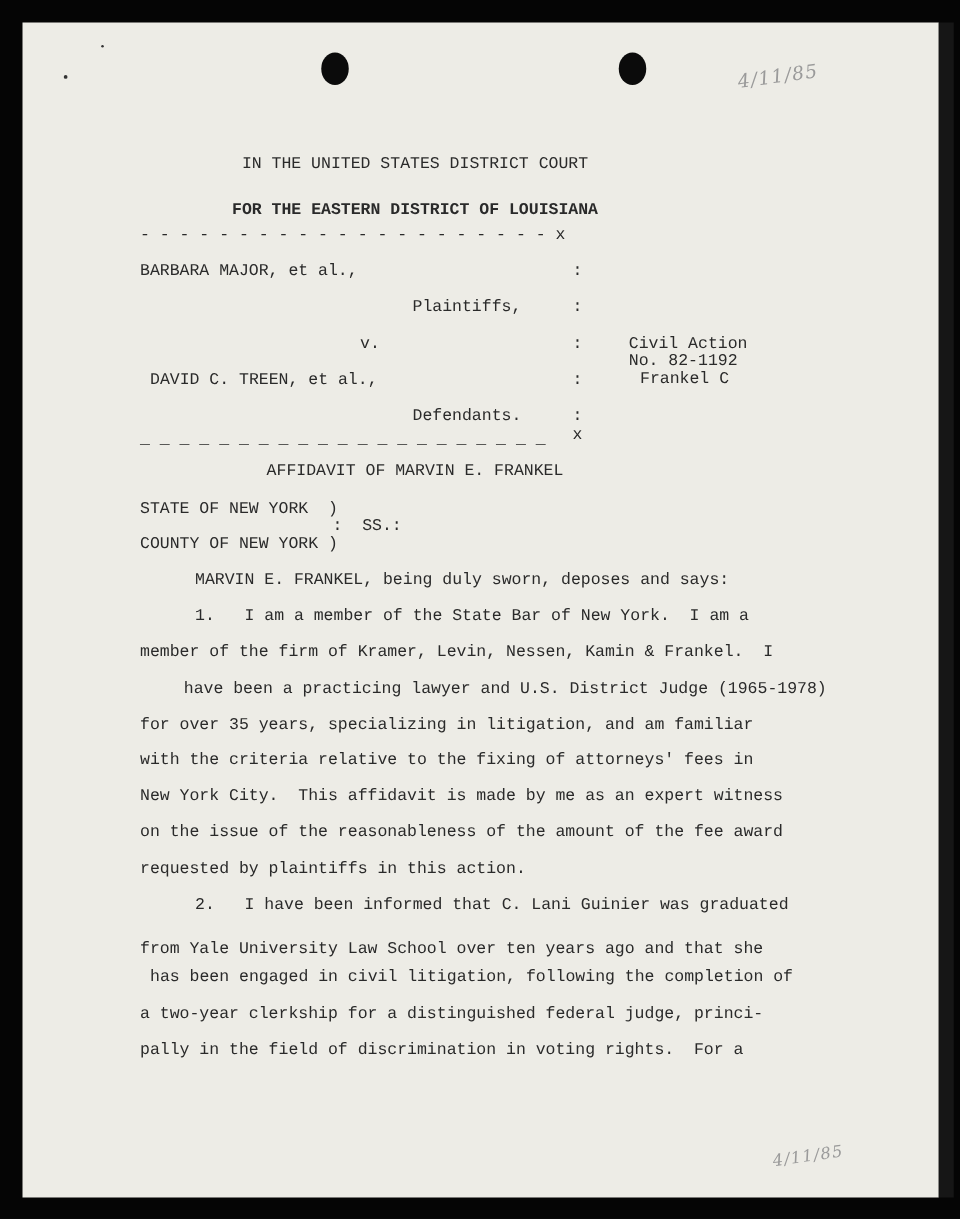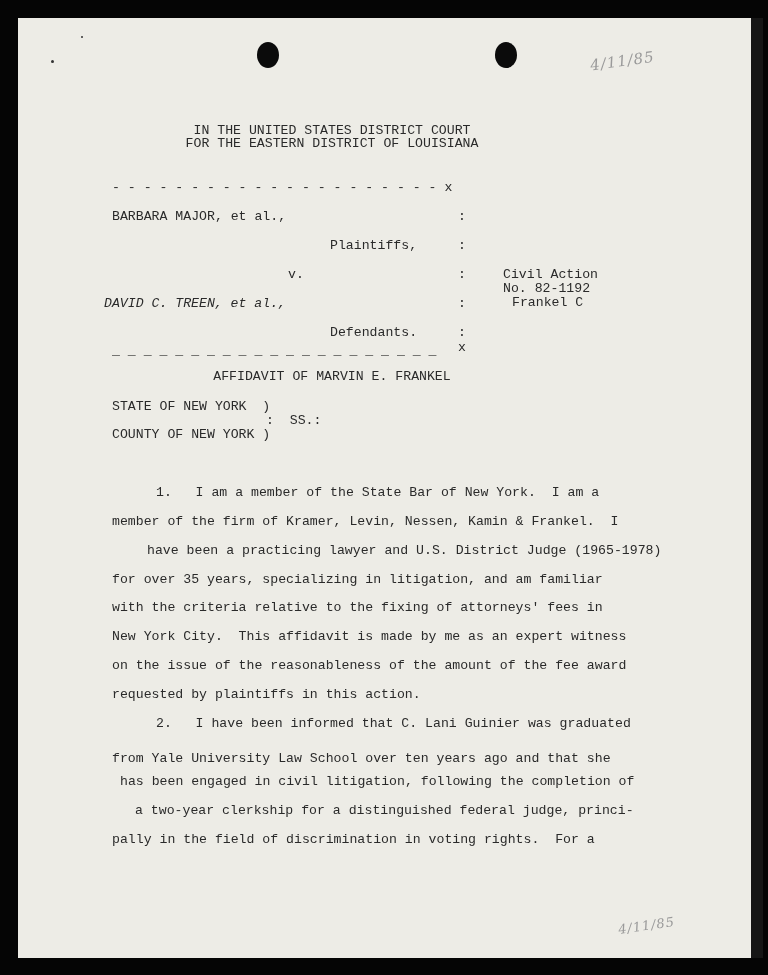--- a/index.html
+++ b/index.html
@@ -80,64 +80,65 @@
   <div class="hole" style="left:257px; top:42px;"></div>
   <div class="hole" style="left:495px; top:42px;"></div>
 
   <div class="speck" style="left:51px; top:60px; width:3px; height:3px;"></div>
   <div class="speck" style="left:81px; top:36px; width:2px; height:2px;"></div>
 
   <div class="hand" style="left:590px; top:52px;">4/11/85</div>
   <div class="hand" style="left:618px; top:918px; font-size:13px;">4/11/85</div>
 
   <div class="tw centered" style="top:124px;">IN THE UNITED STATES DISTRICT COURT</div>
-  <div class="tw centered" style="top:137px;">FOR THE EASTERN DISTRICT OF LOUISIANA</div>
+  <div class="tw centered" style="top:161px;font-weight:bold;">FOR THE EASTERN DISTRICT OF LOUISIANA</div>
 
   <div class="tw dashes" style="left:112px; top:181px;">- - - - - - - - - - - - - - - - - - - - - x</div>
 
   <div class="tw" style="left:112px; top:210px;">BARBARA MAJOR, et al.,</div>
   <div class="tw" style="left:458px; top:210px;">:</div>
 
   <div class="tw" style="left:330px; top:239px;">Plaintiffs,</div>
   <div class="tw" style="left:458px; top:239px;">:</div>
 
   <div class="tw" style="left:288px; top:268px;">v.</div>
   <div class="tw" style="left:458px; top:268px;">:</div>
 
   <div class="tw" style="left:503px; top:268px;text-align:right;">Civil Action</div>
   <div class="tw" style="left:503px; top:282px;">No. 82-1192</div>
   <div class="tw" style="left:512px; top:296px;">Frankel C</div>
 
-  <div class="tw" style="left:104px; top:297px;font-style:italic;">DAVID C. TREEN, et al.,</div>
+  <div class="tw" style="left:120px; top:297px;">DAVID C. TREEN, et al.,</div>
   <div class="tw" style="left:458px; top:297px;">:</div>
 
   <div class="tw" style="left:330px; top:326px;">Defendants.</div>
   <div class="tw" style="left:458px; top:326px;">:</div>
 
   <div class="tw" style="left:458px; top:341px;">x</div>
   <div class="tw dashes" style="left:112px; top:344px;">_ _ _ _ _ _ _ _ _ _ _ _ _ _ _ _ _ _ _ _ _</div>
 
   <div class="tw centered" style="top:370px;">AFFIDAVIT OF MARVIN E. FRANKEL</div>
 
   <div class="tw" style="left:112px; top:400px;">STATE OF NEW YORK  )</div>
   <div class="tw" style="left:266px; top:414px;">:  SS.:</div>
   <div class="tw" style="left:112px; top:428px;">COUNTY OF NEW YORK )</div>
 
+  <div class="tw" style="left:156px; top:457px;">MARVIN E. FRANKEL, being duly sworn, deposes and says:</div>
 
   <div>
     <div class="tw" style="left:156px; top:486px;">1.   I am a member of the State Bar of New York.  I am a</div>
     <div class="tw" style="left:112px; top:515px;">member of the firm of Kramer, Levin, Nessen, Kamin &amp; Frankel.  I</div>
     <div class="tw" style="left:112px; top:544px;margin-left:35px;">have been a practicing lawyer and U.S. District Judge (1965-1978)</div>
     <div class="tw" style="left:112px; top:573px;">for over 35 years, specializing in litigation, and am familiar</div>
     <div class="tw" style="left:112px; top:601px;">with the criteria relative to the fixing of attorneys' fees in</div>
     <div class="tw" style="left:112px; top:630px;">New York City.  This affidavit is made by me as an expert witness</div>
     <div class="tw" style="left:112px; top:659px;">on the issue of the reasonableness of the amount of the fee award</div>
     <div class="tw" style="left:112px; top:688px;">requested by plaintiffs in this action.</div>
   </div>
 
   <div>
     <div class="tw" style="left:156px; top:717px;">2.   I have been informed that C. Lani Guinier was graduated</div>
     <div class="tw" style="left:112px; top:752px;">from Yale University Law School over ten years ago and that she</div>
     <div class="tw" style="left:120px; top:775px;">has been engaged in civil litigation, following the completion of</div>
-    <div class="tw" style="left:112px; top:804px;margin-left:23px;">a two-year clerkship for a distinguished federal judge, princi-</div>
+    <div class="tw" style="left:112px; top:804px;">a two-year clerkship for a distinguished federal judge, princi-</div>
     <div class="tw" style="left:112px; top:833px;">pally in the field of discrimination in voting rights.  For a</div>
   </div>
 </div>
 
 </body></html>

